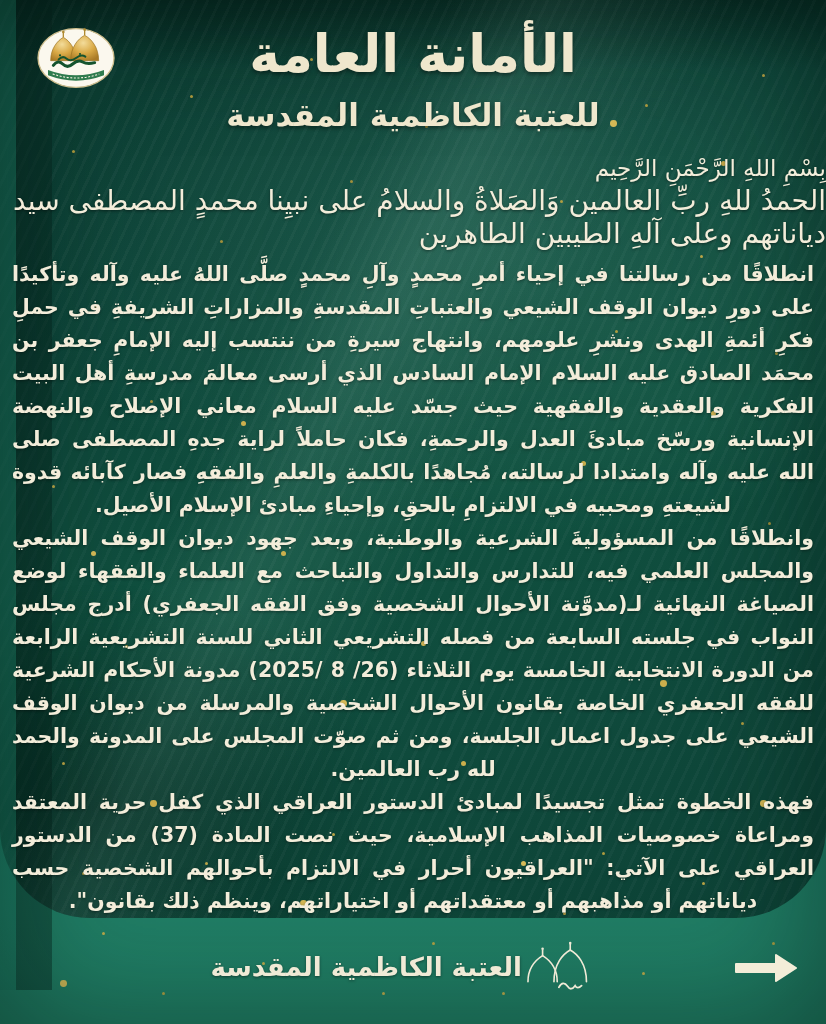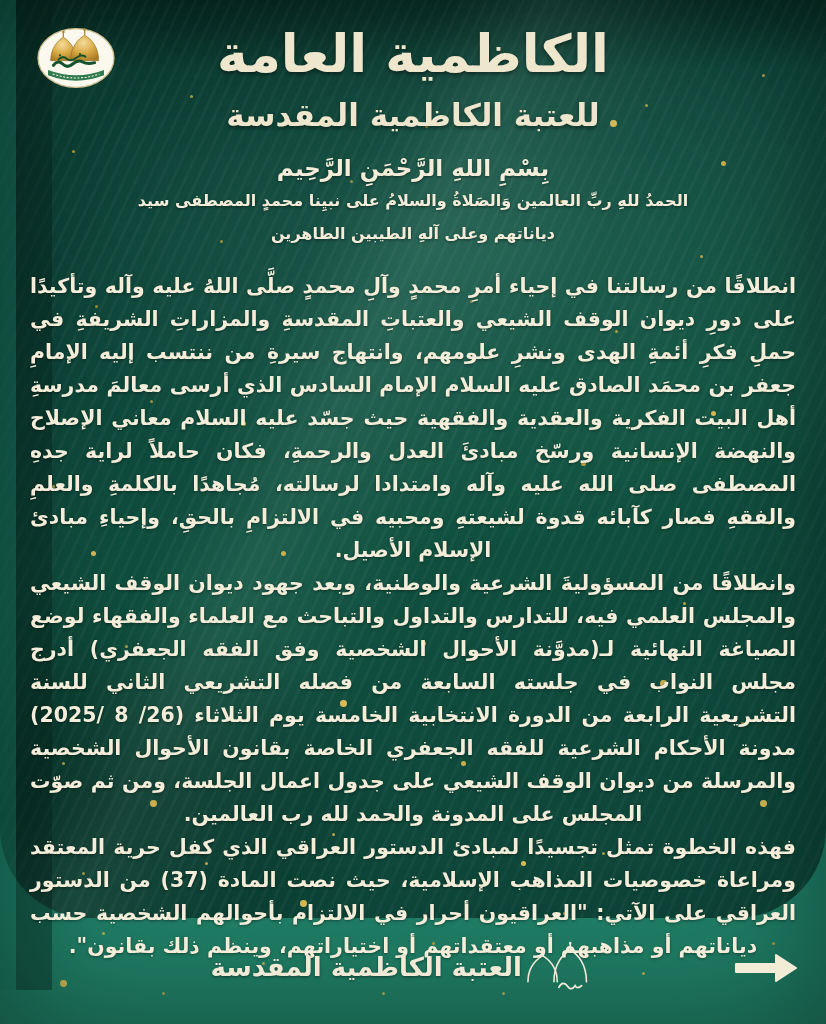--- a/index.html
+++ b/index.html
@@ -51,25 +51,25 @@
   .logo{position:absolute;left:36px;top:26px;width:80px;height:64px;}
   .titles{padding-top:20px;text-align:center;}
   .title-1{
     font-size:52px;font-weight:bold;color:#efe7cd;line-height:68px;letter-spacing:1px;
     text-shadow:0 2px 4px rgba(0,0,0,.45);
   }
   .title-2{
     font-size:31px;font-weight:bold;color:#efe7cd;line-height:54px;letter-spacing:1px;
     text-shadow:0 2px 4px rgba(0,0,0,.45);
   }
-  .basmala{margin-top:10px;text-align:center;font-weight:bold;text-shadow:0 1px 3px rgba(0,0,0,.45);}
+  .basmala{margin-top:10px;text-align:right;font-weight:normal;text-shadow:0 1px 3px rgba(0,0,0,.45);}
   .basmala-1{font-size:23px;line-height:32px;}
-  .basmala-2,.basmala-3{font-size:16px;line-height:33px;}
+  .basmala-2,.basmala-3{font-size:28px;line-height:33px;}
   .body-text{
-    margin-top:20px;padding:0 30px;font-size:20.5px;font-weight:bold;line-height:33px;
+    margin-top:8px;padding:0 12px;font-size:20.5px;font-weight:bold;line-height:33px;
     text-shadow:0 1px 3px rgba(0,0,0,.4);
   }
   .body-text p{margin:0;text-align:justify;text-align-last:center;}
   .footer-mark{
     position:absolute;bottom:26px;left:50%;transform:translateX(-52%);
     display:flex;align-items:center;gap:0;direction:ltr;
   }
   .signature{
     font-size:26px;font-weight:bold;color:#f0ead6;letter-spacing:.5px;
     text-shadow:0 1px 3px rgba(0,0,0,.45);white-space:nowrap;
@@ -109,21 +109,21 @@
         <path d="M26 57 q7 -9 14 -2 t15 0 t15 -3 t18 1" fill="none" stroke="#14532e" stroke-width="4.5" stroke-linecap="round"></path>
         <path d="M34 48 q6 -6 12 -1 t14 -1 t14 -2" fill="none" stroke="#14532e" stroke-width="3" stroke-linecap="round"></path>
         <circle cx="36" cy="42" r="1.6" fill="#14532e"></circle>
         <circle cx="66" cy="40" r="1.6" fill="#14532e"></circle>
         <path d="M18 64 Q60 80 102 64 L102 72 Q60 88 18 72 Z" fill="#2f7b4e"></path>
         <path d="M25 70 Q60 82 95 70" fill="none" stroke="#f7f3e2" stroke-width="1.6" stroke-dasharray="3 2.4"></path>
       </svg>
     </div>
 
     <div class="titles">
-      <div class="title-1">الكاظمية العامة</div>
+      <div class="title-1">الأمانة العامة</div>
       <div class="title-2">للعتبة الكاظمية المقدسة</div>
     </div>
 
     <div class="basmala">
       <div class="basmala-1">بِسْمِ اللهِ الرَّحْمَنِ الرَّحِيم</div>
       <div class="basmala-2">الحمدُ للهِ ربِّ العالمين وَالصَلاةُ والسلامُ على نبيِنا محمدٍ المصطفى سيد</div>
       <div class="basmala-3">دياناتهم وعلى آلهِ الطيبين الطاهرين</div>
     </div>
 
     <div class="body-text">

